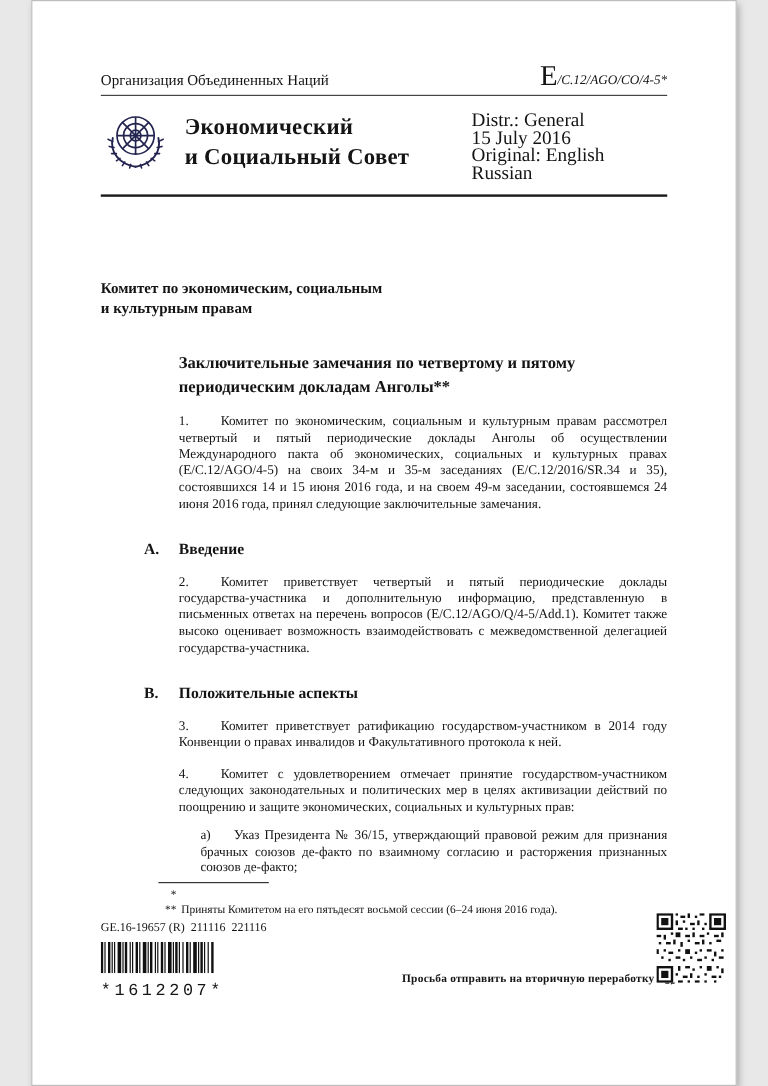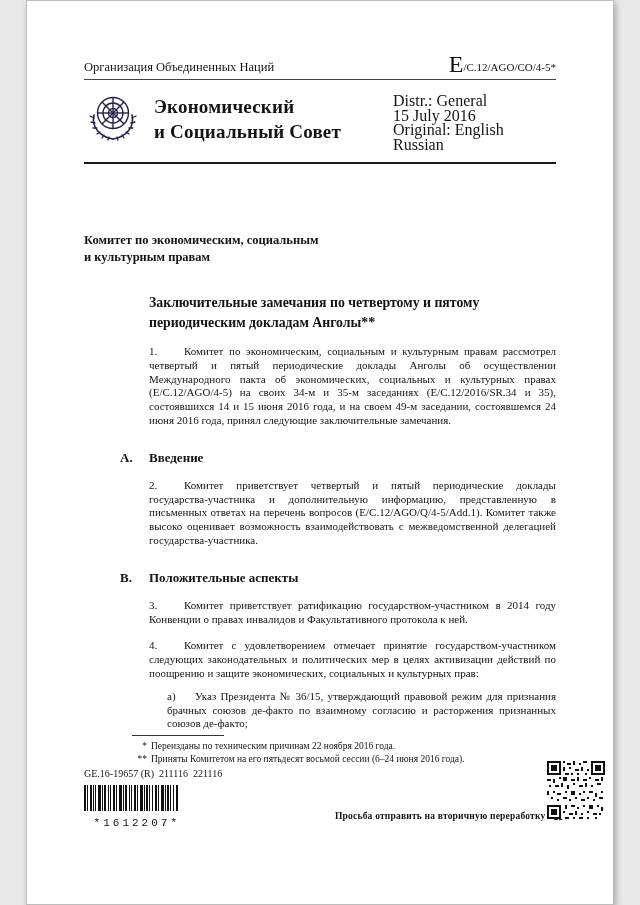--- a/index.html
+++ b/index.html
@@ -11,21 +11,21 @@
     box-shadow:2px 3px 6px rgba(0,0,0,.28);
     overflow:hidden;
   }
   .content { padding:52px 57px 0 57px; }
 
   
   .top-row { display:flex; justify-content:space-between; align-items:flex-end; }
   .org-name { font-size:12.5px; }
   .doc-symbol { display:flex; align-items:flex-end; }
   .symbol-letter { font-size:24px; line-height:22px; }
-  .symbol-rest { font-size:11px; line-height:14px; margin-bottom:1px; }
+  .symbol-rest { font-size:11px; line-height:14px; margin-bottom:1px;font-style:italic; }
   .rule-thin { border-top:1px solid #444; margin-top:4px; }
   .emblem-row { display:flex; align-items:flex-start; margin-top:8px; }
   .emblem { width:58px; height:58px; margin-top:0; flex:0 0 auto; }
   .council-name { font-size:19px; font-weight:bold; line-height:25px; margin-left:12px; margin-top:6px; letter-spacing:.2px; }
   .distr-block { margin-left:auto; width:163px; font-size:16px; line-height:14.5px; margin-top:6px; }
   .rule-thick { border-top:2.5px solid #1a1a1a; margin-top:10px; }
 
   
   .committee { margin-top:68px; font-size:12.5px; font-weight:bold; line-height:16.5px; }
   .doc-title { margin-top:28px; margin-left:65px; max-width:422px; font-size:13.8px; font-weight:bold; line-height:19.5px; }
@@ -38,21 +38,21 @@
 
   
   .footnotes { position:absolute; left:57px; right:57px; top:734px; }
   .fn-rule { width:92px; border-top:1px solid #333; margin-left:48px; margin-bottom:4px; }
   .footnote { display:flex; padding-left:48px; font-size:9.5px; line-height:13px; }
   .fn-marker { width:15px; text-align:right; margin-right:4px; flex:0 0 auto; }
 
   
   .ge-line { position:absolute; left:57px; top:767px; font-size:10px; white-space:pre; }
   .barcode-block { position:absolute; left:57px; top:784px; width:96px; }
-  .barcode-text { margin-top:2px; font-family:"Liberation Mono","DejaVu Sans Mono",monospace; font-size:11px; letter-spacing:3px; text-align:right; }
+  .barcode-text { margin-top:2px; font-family:"Liberation Mono","DejaVu Sans Mono",monospace; font-size:14px; letter-spacing:3px; text-align:right; }
   .recycle-note { position:absolute; left:308px; top:806px; display:flex; align-items:center;text-align:right; }
   .recycle-text { font-size:9.5px; font-weight:bold; letter-spacing:.2px; }
   .recycle-glyph { font-size:17px; line-height:17px; margin-left:5px; }
   .qr { position:absolute; left:520px; top:760px; }
 </style>
 </head>
 <body>
 
 <div class="page">
   <div class="content">
@@ -132,21 +132,20 @@
     <p class="body-par"><span class="pnum">4.</span><span>Комитет с удовлетворением отмечает принятие государством-участником следующих законодательных и политических мер в целях активизации действий по поощрению и защите экономических, социальных и культурных прав:</span></p>
 
     <p class="sub-item"><span class="inum">a)</span><span>Указ Президента № 36/15, утверждающий правовой режим для признания брачных союзов де-факто по взаимному согласию и расторжения признанных союзов де-факто;</span></p>
 
   </div>
 
   <div class="footnotes">
     <div class="fn-rule"></div>
     <div class="footnote">
       <span class="fn-marker">*</span>
-      <span>Переизданы по техническим причинам 22 ноября 2016 года.</span>
     </div>
     <div class="footnote">
       <span class="fn-marker">**</span>
       <span>Приняты Комитетом на его пятьдесят восьмой сессии (6–24 июня 2016 года).</span>
     </div>
   </div>
 
   <div class="ge-line">GE.16-19657 (R)  211116  221116</div>
 
   <div class="barcode-block">

